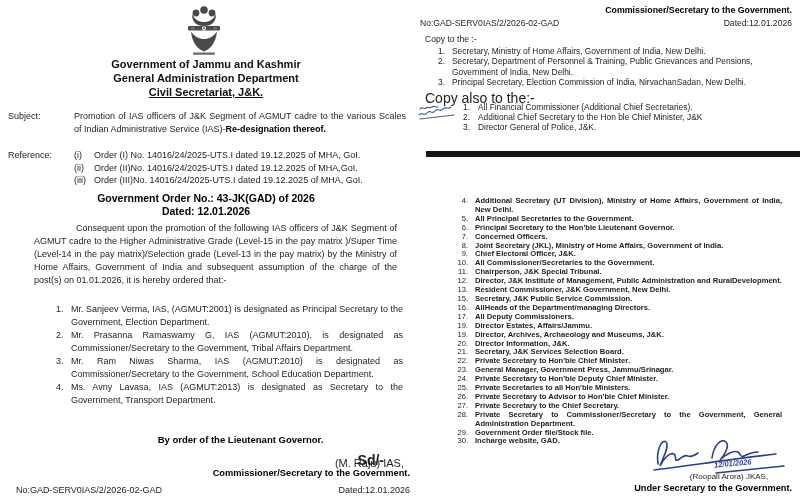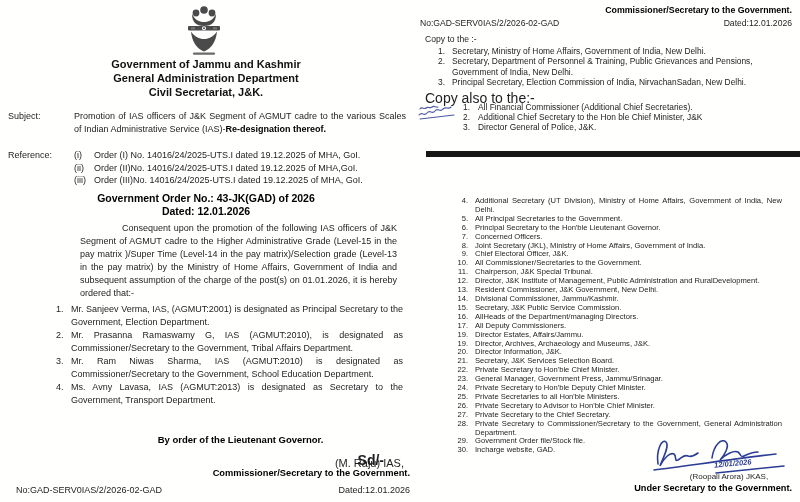--- a/index.html
+++ b/index.html
@@ -6,32 +6,32 @@
   .doc{position:relative;width:800px;height:502px;background:#fffffe;overflow:hidden;
        font-family:"Liberation Sans", sans-serif;color:#1d1d1f;}
   .page{position:absolute;top:0;height:502px;background:#fffffe;}
   .p1{left:0;width:412px;}
   .p2{left:412px;width:388px;}
   .abs{position:absolute;}
 
   
   .emblem{left:183px;top:4px;width:42px;height:52px;}
   .p1-head{left:0;right:0;top:57px;text-align:center;font-weight:bold;font-size:11px;line-height:14px;color:#111;}
-  .p1-head .u{}
+  .p1-head .u{text-decoration:underline;}
   .subject-row{left:8px;right:6px;top:110px;display:flex;font-size:9px;line-height:12.5px;}
   .subject-row .lbl{width:66px;flex:none;}
   .subject-row .txt{flex:1;text-align:justify;}
   .subject-row .txt b{color:#000;}
   .ref-row{left:8px;right:6px;top:149px;display:flex;font-size:9px;line-height:12.5px;}
   .ref-row .lbl{width:66px;flex:none;}
   .ref-items{flex:1;}
   .ref-items .row{display:flex;}
   .ref-items .marker{width:20px;flex:none;}
   .order-head{left:0;right:0;top:192px;text-align:center;font-weight:bold;font-size:10.5px;line-height:13px;color:#000;}
-  .body-para{left:34px;right:15px;top:222px;font-size:9px;line-height:13px;text-align:justify;text-indent:42px;margin-left:46px;}
+  .body-para{left:34px;right:15px;top:222px;font-size:9px;line-height:13px;text-align:justify;text-indent:42px;}
   .officers{left:56px;right:9px;top:303px;font-size:9px;line-height:13px;}
   .officers .row{display:flex;}
   .officers .marker{width:15px;flex:none;}
   .officers .txt{flex:1;text-align:justify;}
   .by-order{left:0;right:0;top:434px;text-align:center;padding-left:69px;font-weight:bold;font-size:9.5px;color:#000;}
   .sd-line{right:28px;top:452px;font-size:14px;font-weight:bold;}
   .sig-name{right:8px;top:457px;font-size:11px;}
   .sig-title{right:2px;top:468px;font-size:9.3px;font-weight:bold;color:#000;}
   .p1-footer{left:16px;right:2px;top:485px;display:flex;justify-content:space-between;font-size:9px;}
 
@@ -46,21 +46,21 @@
   .copy-also-lbl{left:13px;top:90px;font-size:14px;}
   .copy-also{left:40px;right:12px;top:102px;font-size:8.4px;line-height:10.2px;}
   .copy-also .row{display:flex;}
   .copy-also .marker{width:18px;flex:none;text-align:right;margin-right:8px;}
   .copy-also .txt{flex:1;}
   .initials{left:4px;top:103px;width:44px;height:20px;}
   .scan-bar{left:14px;right:0;top:151px;height:6px;background:#161616;}
   .distribution{left:36px;right:18px;top:197px;font-size:7.6px;line-height:8.9px;}
   .distribution .row{display:flex;}
   .distribution .marker{width:20px;flex:none;text-align:right;margin-right:7px;}
-  .distribution .txt{flex:1;text-align:justify;}
+  .distribution .txt{flex:1;text-align:justify;font-weight:bold;}
   .sig2-svg{left:238px;top:430px;width:140px;height:44px;}
   .hand-date{left:302px;top:459px;font-size:7.5px;font-style:italic;font-weight:bold;
              color:#2b3d94;transform:rotate(-5deg);}
   .sig2-name{left:252px;top:472px;width:130px;text-align:center;font-size:8px;}
   .sig2-title{right:8px;top:483px;font-size:9.2px;font-weight:bold;color:#000;}
 </style>
 </head>
 <body>
 
 <div class="doc">
@@ -260,24 +260,20 @@
         <div class="row">
           <span class="marker">12.</span>
           <span class="txt">Director, J&amp;K Institute of Management, Public Administration and RuralDevelopment.</span>
         </div>
 
         <div class="row">
           <span class="marker">13.</span>
           <span class="txt">Resident Commissioner, J&amp;K Government, New Delhi.</span>
         </div>
 
-        <div class="row">
-          <span class="marker">14.</span>
-          <span class="txt">Divisional Commissioner, Jammu/Kashmir.</span>
-        </div>
 
         <div class="row">
           <span class="marker">15.</span>
           <span class="txt">Secretary, J&amp;K Public Service Commission.</span>
         </div>
 
         <div class="row">
           <span class="marker">16.</span>
           <span class="txt">AllHeads of the Department/managing Directors.</span>
         </div>

